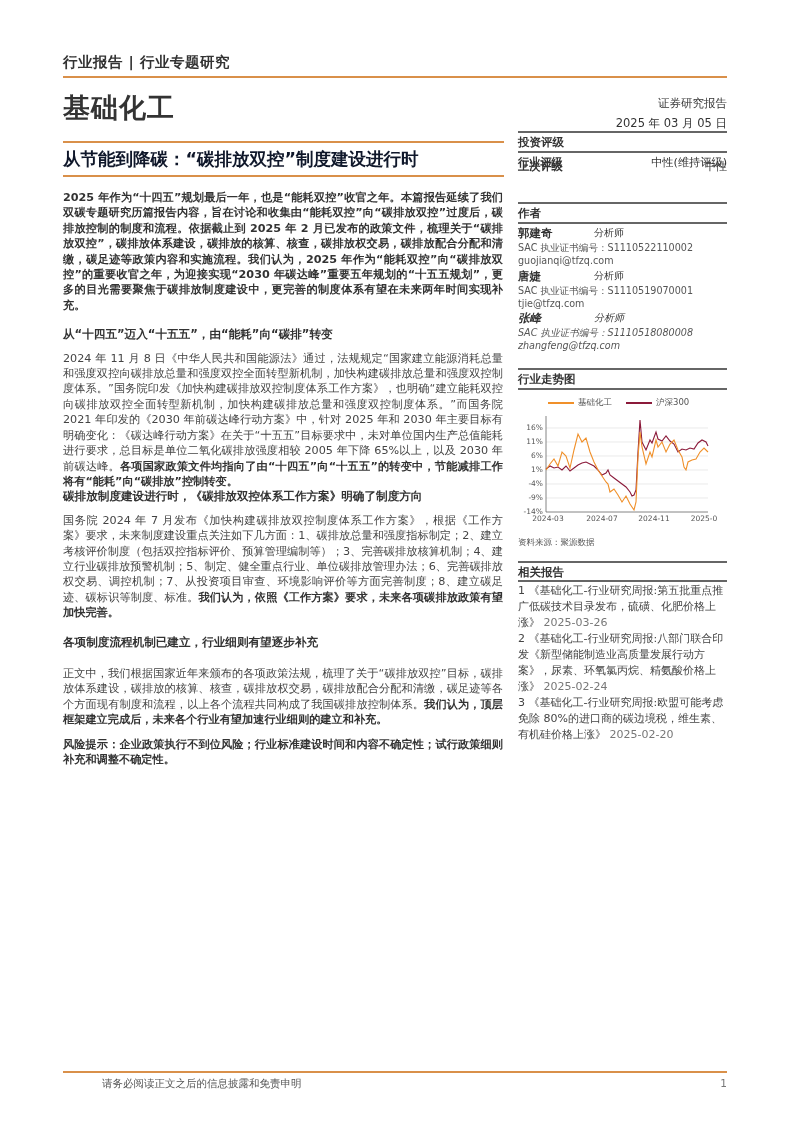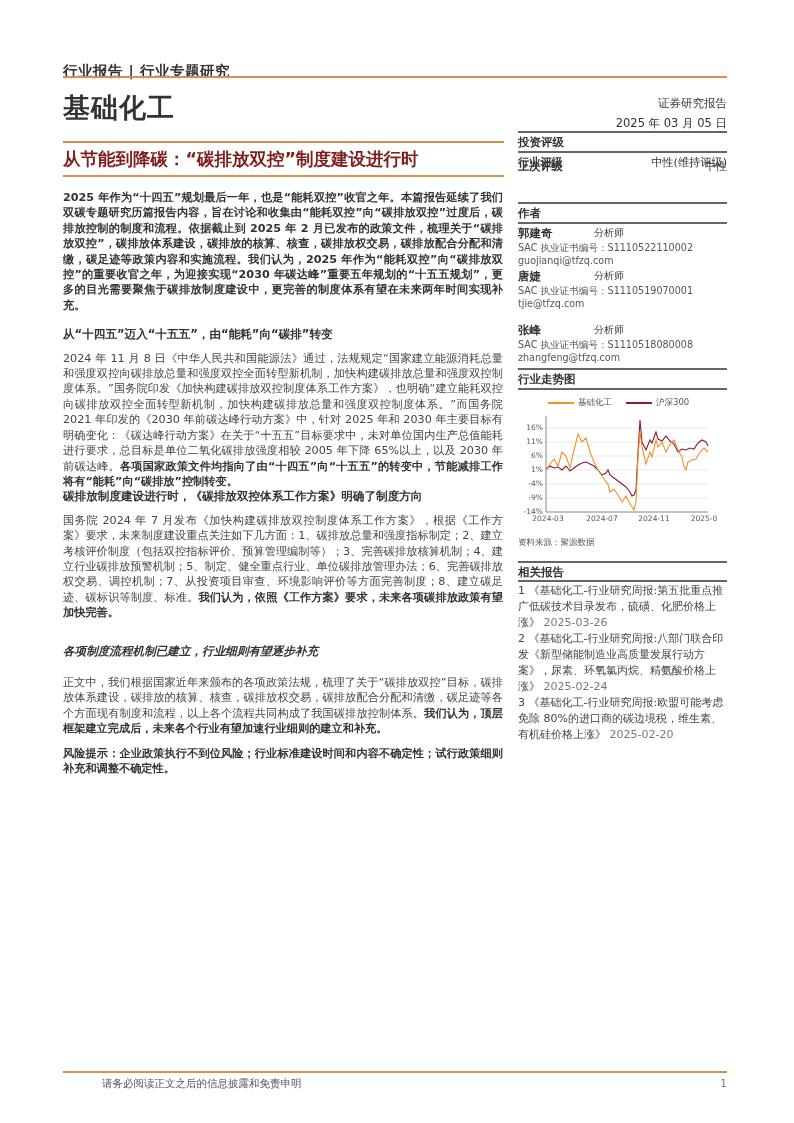--- a/index.html
+++ b/index.html
@@ -1,24 +1,24 @@
 <!DOCTYPE html>
 <html><head>
 <meta charset="utf-8">
 <style>
   * { box-sizing: border-box; margin: 0; padding: 0; }
   html, body { width: 794px; height: 1123px; background: #ffffff; }
   body { position: relative; font-family: "DejaVu Sans", "Liberation Sans", sans-serif; color: #333; overflow: hidden; }
   .abs { position: absolute; }
-  .hdr-cat { left: 63px; top: 62px; font-size: 14.5px; font-weight: bold; color: #333; letter-spacing: 0.5px; }
+  .hdr-cat { left: 63px; top: 53px; font-size: 14.5px; font-weight: bold; color: #333; letter-spacing: 0.5px; }
   .rule-orange { background: #d9904a; height: 2px; }
   .big-title { left: 63px; top: 90px; font-size: 27px; font-weight: bold; color: #333; letter-spacing: 1px; }
   .doc-type { right: 67px; top: 96px; font-size: 11.5px; color: #333; text-align: right; }
   .doc-date { right: 67px; top: 116px; font-size: 11.5px; color: #333; text-align: right; }
-  .sub-title { left: 63px; top: 147px; font-size: 17.5px; font-weight: bold; color: #7f1d1d; }
+  .sub-title { left: 63px; top: 147px; font-size: 17.5px; font-weight: bold; color: #0f172a; }
   .main-col { left: 63px; width: 440px; font-size: 11.2px; line-height: 15.4px; color: #333; text-align: justify; }
   .main-col p { margin-bottom: 0; }
   .bold { font-weight: bold; color: #333; }
   .section-h { font-weight: bold; font-size: 11.6px; color: #333; }
   .light { color: #444; }
   .rc { left: 518px; width: 209px; }
   .rc-rule { background: #666; height: 1.5px; }
   .rc-head { font-size: 11.5px; font-weight: bold; color: #333; }
   .row { display: flex; justify-content: space-between; font-size: 11.2px; color: #333; }
   .row .k { font-weight: bold; }
@@ -50,21 +50,21 @@
 
 <div class="abs main-col" style="top:190px;">
   <p class="bold">2025 年作为“十四五”规划最后一年，也是“能耗双控”收官之年。本篇报告延续了我们双碳专题研究历篇报告内容，旨在讨论和收集由“能耗双控”向“碳排放双控”过度后，碳排放控制的制度和流程。依据截止到 2025 年 2 月已发布的政策文件，梳理关于“碳排放双控”，碳排放体系建设，碳排放的核算、核查，碳排放权交易，碳排放配合分配和清缴，碳足迹等政策内容和实施流程。我们认为，2025 年作为“能耗双控”向“碳排放双控”的重要收官之年，为迎接实现“2030 年碳达峰”重要五年规划的“十五五规划”，更多的目光需要聚焦于碳排放制度建设中，更完善的制度体系有望在未来两年时间实现补充。</p>
 
   <p class="section-h" style="margin-top:14px;">从“十四五”迈入“十五五”，由“能耗”向“碳排”转变</p>
   <p style="margin-top:8px;"><span class="light">2024 年 11 月 8 日《中华人民共和国能源法》通过，法规规定“国家建立能源消耗总量和强度双控向碳排放总量和强度双控全面转型新机制，加快构建碳排放总量和强度双控制度体系。”国务院印发《加快构建碳排放双控制度体系工作方案》，也明确“建立能耗双控向碳排放双控全面转型新机制，加快构建碳排放总量和强度双控制度体系。”而国务院 2021 年印发的《2030 年前碳达峰行动方案》中，针对 2025 年和 2030 年主要目标有明确变化：《碳达峰行动方案》在关于“十五五”目标要求中，未对单位国内生产总值能耗进行要求，总目标是单位二氧化碳排放强度相较 2005 年下降 65%以上，以及 2030 年前碳达峰。</span><span class="bold">各项国家政策文件均指向了由“十四五”向“十五五”的转变中，节能减排工作将有“能耗”向“碳排放”控制转变。</span></p>
 
   <p class="section-h" style="">碳排放制度建设进行时，《碳排放双控体系工作方案》明确了制度方向</p>
   <p style="margin-top:8px;"><span class="light">国务院 2024 年 7 月发布《加快构建碳排放双控制度体系工作方案》，根据《工作方案》要求，未来制度建设重点关注如下几方面：1、碳排放总量和强度指标制定；2、建立考核评价制度（包括双控指标评价、预算管理编制等）；3、完善碳排放核算机制；4、建立行业碳排放预警机制；5、制定、健全重点行业、单位碳排放管理办法；6、完善碳排放权交易、调控机制；7、从投资项目审查、环境影响评价等方面完善制度；8、建立碳足迹、碳标识等制度、标准。</span><span class="bold">我们认为，依照《工作方案》要求，未来各项碳排放政策有望加快完善。</span></p>
 
-  <p class="section-h" style="margin-top:23px;font-style:italic;">各项制度流程机制已建立，行业细则有望逐步补充</p>
+  <p class="section-h" style="margin-top:14px;">各项制度流程机制已建立，行业细则有望逐步补充</p>
   <p style="margin-top:16px;"><span class="light">正文中，我们根据国家近年来颁布的各项政策法规，梳理了关于“碳排放双控”目标，碳排放体系建设，碳排放的核算、核查，碳排放权交易，碳排放配合分配和清缴，碳足迹等各个方面现有制度和流程，以上各个流程共同构成了我国碳排放控制体系。</span><span class="bold">我们认为，顶层框架建立完成后，未来各个行业有望加速行业细则的建立和补充。</span></p>
 
   <p class="bold" style="margin-top:9px;">风险提示：企业政策执行不到位风险；行业标准建设时间和内容不确定性；试行政策细则补充和调整不确定性。</p>
 </div>
 
 <div class="abs rc rc-rule" style="top:131px;"></div>
 <div class="abs rc rc-head" style="top:135px;">投资评级</div>
 <div class="abs rc rc-rule" style="top:151px;"></div>
 <div class="abs rc row" style="top:155px;">
   <span class="k">行业评级</span>
@@ -88,21 +88,21 @@
   <div class="author-line">guojianqi@tfzq.com</div>
 </div>
 <div class="abs rc" style="top:269px;">
   <div class="author-name">
       <span style="width:76px;">唐婕</span>
       <span class="role" style="margin-left:0">分析师</span>
     </div>
   <div class="author-line">SAC 执业证书编号：S1110519070001</div>
   <div class="author-line">tjie@tfzq.com</div>
 </div>
-<div class="abs rc" style="top:323px;">
+<div class="abs rc" style="top:311px;font-style:italic;">
   <div class="author-name">
       <span style="width:76px;">张峰</span>
       <span class="role" style="margin-left:0">分析师</span>
     </div>
   <div class="author-line">SAC 执业证书编号：S1110518080008</div>
   <div class="author-line">zhangfeng@tfzq.com</div>
 </div>
 
 <div class="abs rc rc-rule" style="top:368px;"></div>
 <div class="abs rc rc-head" style="top:372px;">行业走势图</div>

